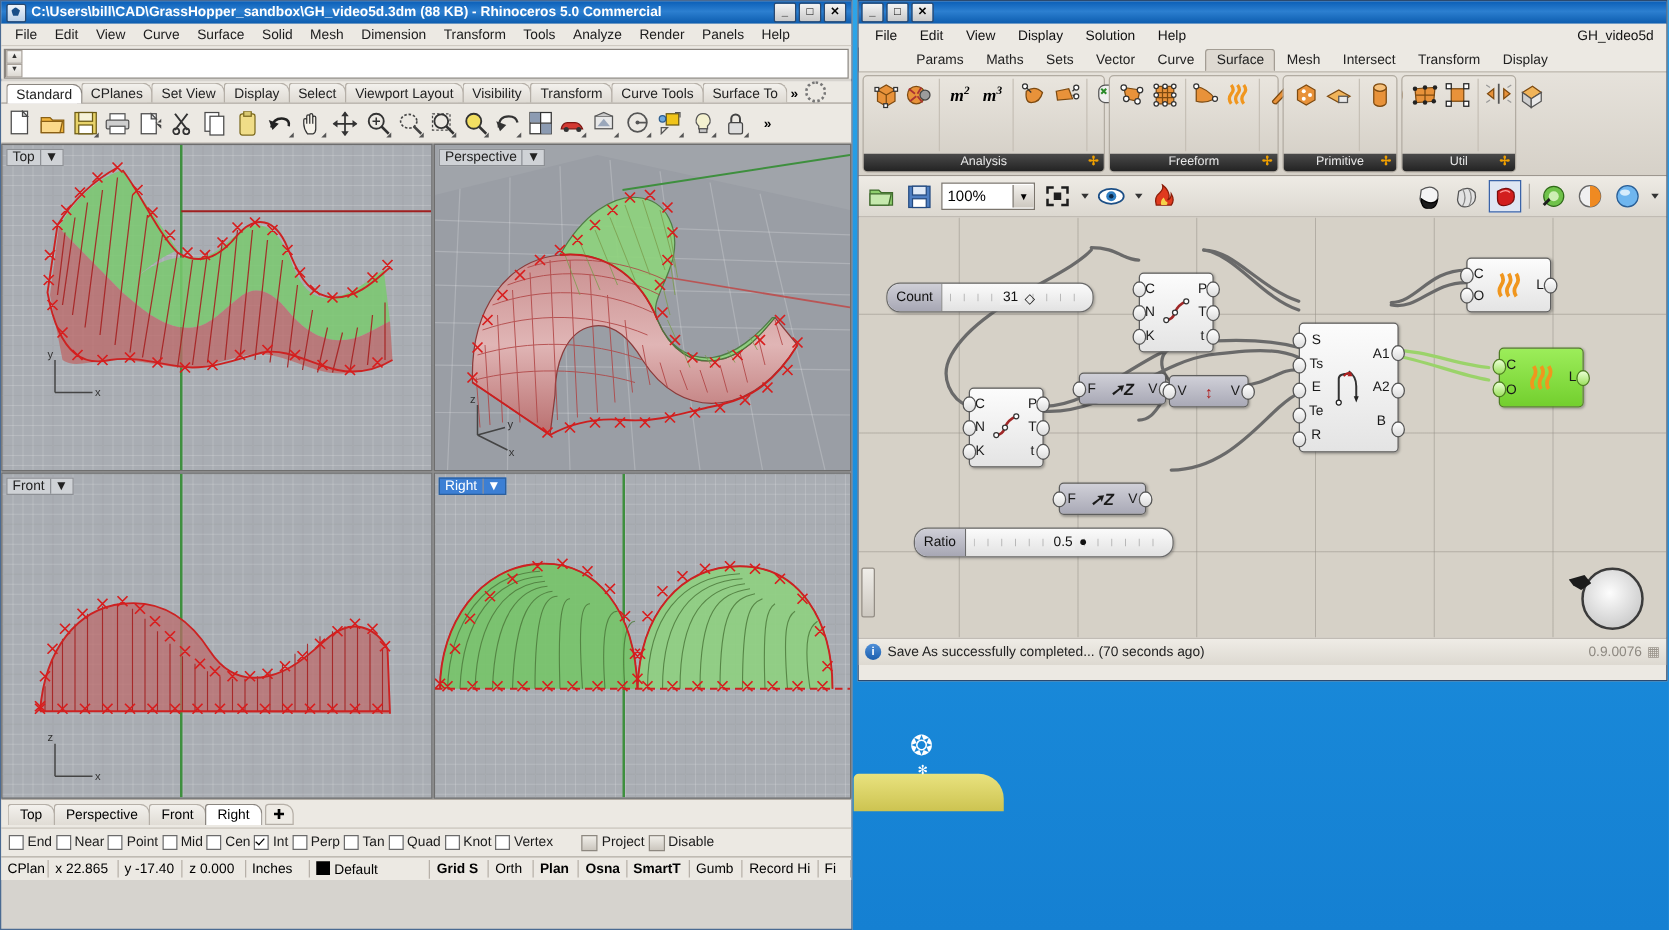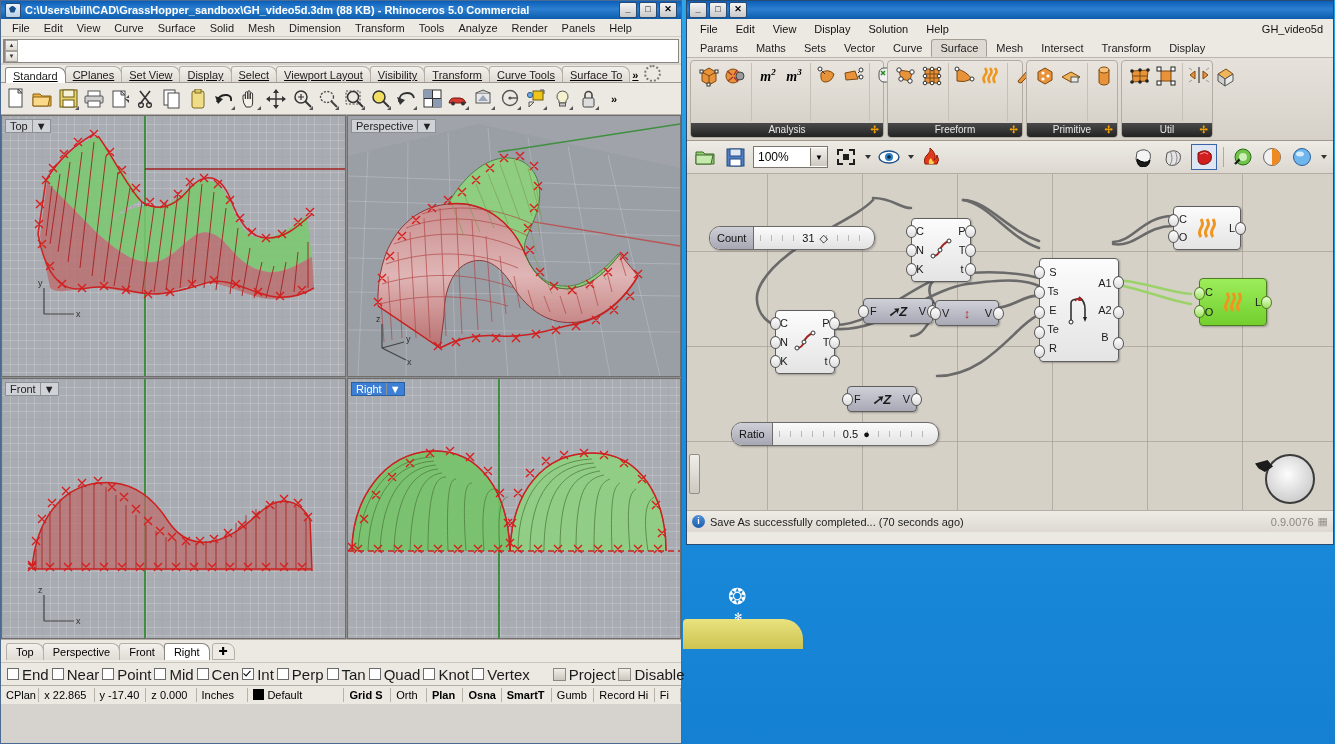--- a/index.html
+++ b/index.html
@@ -33,21 +33,21 @@
 
   .r-cmdwrap{background:#ece9e3;padding:2px 2px 0 2px;}
   .r-cmdline{display:flex;background:#fff;border:1px solid #8b8680;margin-bottom:2px;height:22px;}
   .r-cmdline .txt{flex:1;padding:3px 5px;font-size:12px;color:#000;white-space:nowrap;overflow:hidden;}
   .r-cmdline .txt.bold{font-weight:bold;}
   .spinner{width:13px;border-left:1px solid #8b8680;display:flex;flex-direction:column;}
   .spinner i{flex:1;background:linear-gradient(180deg,#f6f5f3,#ddd9d2);border:1px solid #a9a29a;
     display:block;font-style:normal;font-size:6px;text-align:center;line-height:8px;color:#333;}
 
   .r-tabs{display:flex;align-items:flex-end;height:17px;background:#ece9e3;padding-left:4px;
-    border-bottom:1px solid #9d978f;text-decoration:underline;}
+    border-bottom:1px solid #9d978f;}
   .r-tab{padding:2px 7px 1px 7px;font-size:11px;color:#222;border:1px solid #b5afa7;
     border-bottom:none;background:linear-gradient(180deg,#f3f1ed,#dedad3);
     margin-right:-1px;border-radius:3px 8px 0 0;white-space:nowrap;}
   .r-tab.active{background:#fff;border-color:#8b8680;position:relative;top:1px;}
   .r-tabs .more{padding:1px 3px;font-weight:bold;}
   .gear{width:13px;height:13px;border-radius:50%;border:2px dotted #777;margin:0 3px;}
 
   .r-toolbar{display:flex;align-items:center;height:31px;background:#ece9e3;
     border-bottom:1px solid #b3ada5;padding-left:3px;}
   .tbtn{width:24px;height:24px;margin-right:2px;position:relative;display:flex;
@@ -75,21 +75,21 @@
   
   .r-viewtabs{height:22px;background:#ece9e3;display:flex;align-items:center;padding-left:5px;
     border-top:1px solid #b3ada5;}
   .vtab{padding:2px 9px;font-size:11px;border:1px solid #b5afa7;border-bottom:none;
     background:linear-gradient(180deg,#f3f1ed,#e0dcd5);margin-right:-1px;border-radius:3px 8px 0 0;}
   .vtab.active{background:#fff;border-color:#8b8680;}
   .vplus{padding:1px 6px;border:1px solid #b5afa7;background:#eeebe5;margin-left:3px;border-radius:3px 8px 0 0;}
 
   .r-osnap{height:22px;background:#ece9e3;display:flex;align-items:center;
     border-top:1px solid #cac5bd;padding-left:6px;gap:3px;}
-  .osn{display:flex;align-items:center;gap:3px;font-size:15px;color:#1b1b1b;}
+  .osn{display:flex;align-items:center;gap:3px;font-size:11px;color:#1b1b1b;}
   .cb{width:10px;height:10px;border:1px solid #6b6b6b;background:#fff;display:inline-block;
     position:relative;}
   .cb.on:after{content:"";position:absolute;left:2px;top:0px;width:3px;height:6px;
     border:solid #000;border-width:0 1.6px 1.6px 0;transform:rotate(42deg);}
   .btnflat{width:11px;height:11px;background:linear-gradient(180deg,#f0eee9,#cbc6be);
     border:1px solid #8d8880;display:inline-block;}
 
   .r-status{height:18px;background:#ece9e3;display:flex;align-items:center;
     border-top:1px solid #b3ada5;font-size:11px;}
   .st{padding:1px 5px;border-right:1px solid #b7b1a9;white-space:nowrap;overflow:hidden;}
@@ -98,21 +98,21 @@
 
   
   #gh{position:absolute;left:686px;top:0px;width:648px;height:545px;
     background:#ece9e3;border:1px solid #2b4a70;box-sizing:border-box;}
   .g-title{height:18px;background:linear-gradient(180deg,#0b5fb8 0%,#2c7fd0 45%,#0c5cae 100%);
     display:flex;align-items:center;color:#fff;font-weight:bold;font-size:11px;padding:0 2px;}
   .g-title .ttxt{flex:1;padding-left:5px;}
   .g-menu{height:19px;background:#ece9e3;display:flex;align-items:center;padding-left:4px;}
   .g-menu span{padding:1px 9px;font-size:11px;color:#111;}
   .g-menu .docname{margin-left:auto;padding-right:10px;color:#111;}
-  .g-cats{height:19px;background:#ece9e3;display:flex;align-items:flex-end;padding-left:4px;}
+  .g-cats{height:19px;background:#ece9e3;display:flex;align-items:flex-end;padding-left:4px;margin-left:33px;}
   .g-cat{padding:2px 8px 2px 8px;font-size:11px;color:#222;border:1px solid transparent;
     border-radius:3px 3px 0 0;}
   .g-cat.active{background:#ded9d1;border:1px solid #a39d94;border-bottom-color:#ded9d1;font-weight:normal;}
 
   .g-ribbon{height:78px;background:linear-gradient(180deg,#e6e2db,#d6d1c8);
     border-top:1px solid #bbb5ac;border-bottom:1px solid #9d978f;display:flex;padding:2px 3px;gap:3px;}
   .grp{border:1px solid #b2aca2;border-radius:4px;background:linear-gradient(180deg,#e9e5de,#d2cdc4);
     display:flex;flex-direction:column;}
   .grp .cells{display:flex;flex:1;padding:2px;}
   .gcol{display:flex;justify-content:flex-start;

